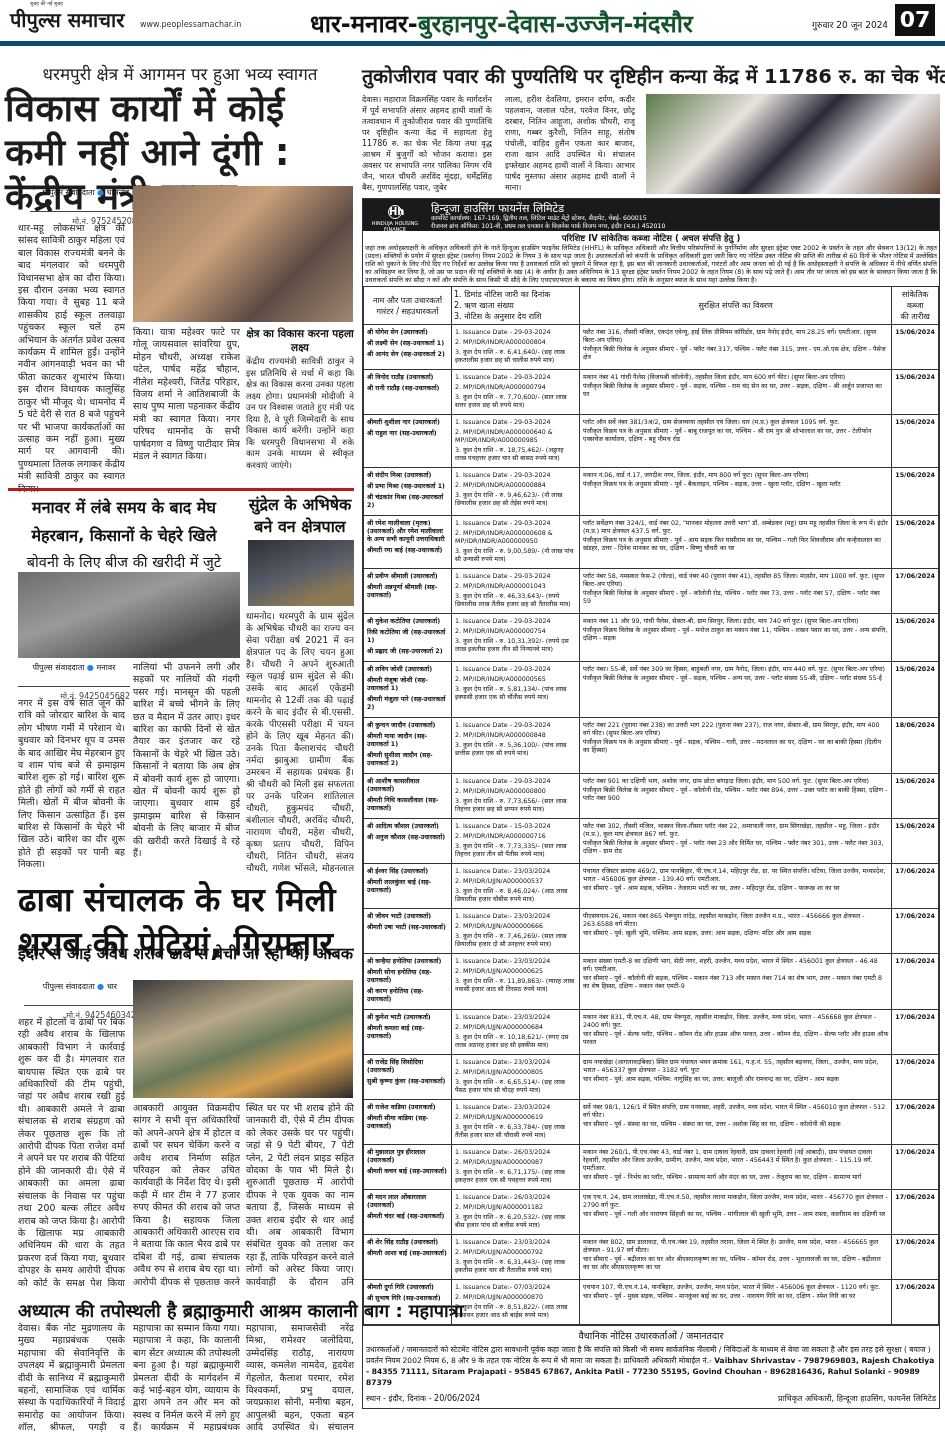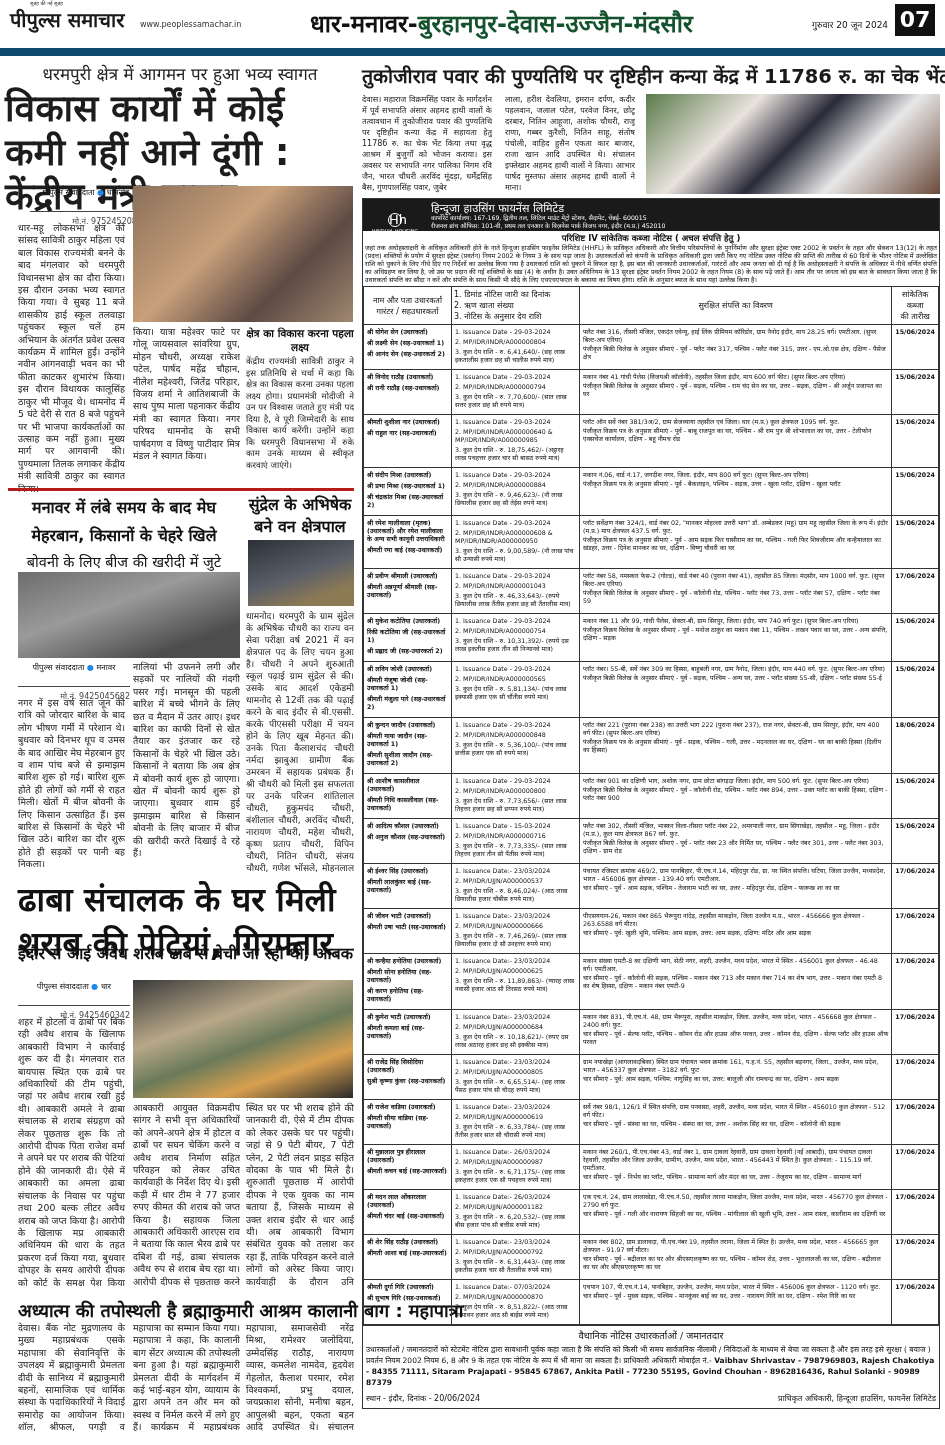--- a/index.html
+++ b/index.html
@@ -1,17 +1,17 @@
 <!DOCTYPE html>
 <html><head>
 <meta charset="utf-8">
 <style>
   * { box-sizing: border-box; margin: 0; padding: 0; }
   body { width: 945px; height: 1445px; background: #fff; font-family: "DejaVu Sans", sans-serif; color: #111; overflow: hidden; position: relative; }
-  .hdr { position: absolute; left: 0; top: 0; width: 945px; height: 56px; display: flex; align-items: center; border-bottom: 8px solid #0c4a6e; }
+  .hdr { position: absolute; left: 0; top: 0; width: 945px; height: 46px; display: flex; align-items: center; border-bottom: 5px solid #0c4a6e; }
   .logo { position: absolute; left: 10px; top: 6px; font-size: 20px; font-weight: bold; color: #1a1a1a; }
   .logo small { position: absolute; top: -6px; left: 20px; font-size: 5px; font-weight: normal; }
   .site { position: absolute; left: 140px; top: 20px; font-size: 8px; color: #333; }
   .region { position: absolute; left: 310px; top: 6px; font-size: 24px; font-weight: bold; color: #111; white-space: nowrap; }
   .region .red { color: #14532d; }
   .dateline { position: absolute; left: 812px; top: 18px; font-size: 9px; }
   .pageno { position: absolute; left: 895px; top: 4px; width: 40px; height: 32px; background: #111; color: #fff; font-size: 22px; font-weight: bold; text-align: center; line-height: 32px; }
 
   .col-left { position: absolute; left: 5px; top: 62px; width: 350px; }
   .kicker { font-size: 17px; text-align: center; color: #222; }
@@ -25,21 +25,21 @@
   .photo3 { background: linear-gradient(160deg, #2c3038, #5a5e68 50%, #8c7a55 80%); }
   .photo4 { background: linear-gradient(135deg, #3c5a3a, #7c9a6a 30%, #d06040 60%, #f0d040); }
   .redrule { height: 3px; background: #b71c1c; }
   .abs { position: absolute; }
 
   .right { position: absolute; left: 362px; top: 62px; width: 578px; }
   .rhead { font-size: 19.5px; font-weight: bold; white-space: nowrap; color: #1a1a1a; }
   .notice { position: absolute; left: 362px; top: 198px; width: 578px; border: 1px solid #333; }
   .nbar { background: #1a1a1a; color: #fff; height: 32px; position: relative; }
   .nbar .hlogo { position: absolute; left: 6px; top: 2px; width: 52px; text-align: center; font-size: 5px; }
-  .nbar .hlogo .circ { display: block; width: 14px; height: 14px; border: 1.5px solid #fff; border-radius: 50%; margin: 12px auto 1px; font-size: 13px; line-height: 11px; }
+  .nbar .hlogo .circ { display: block; width: 14px; height: 14px; border: 1.5px solid #fff; border-radius: 50%; margin: 4px auto 1px; font-size: 10px; line-height: 11px; font-weight: bold; }
   .nbar .cname { position: absolute; left: 68px; top: 1px; font-size: 11px; font-weight: normal; }
   .nbar .addr { position: absolute; left: 68px; font-size: 6.2px; }
   .ntitle { text-align: center; font-size: 8.5px; font-weight: bold; padding: 1px 0; }
   .npara { font-size: 6.4px; line-height: 8px; padding: 0 2px 2px; text-align: justify; }
   table.nt { width: 100%; border-collapse: collapse; font-size: 6.3px; line-height: 8px; }
   table.nt th { border: 1px solid #333; font-weight: normal; font-size: 8px; line-height: 11px; padding: 2px; }
   table.nt td { border: 1px solid #333; vertical-align: top; padding: 3px 3px; }
   td.names div { font-weight: bold; margin-bottom: 3px; }
   td.ln div { margin-bottom: 2px; }
   td.prop div { margin-bottom: 1px; }
@@ -85,21 +85,21 @@
 </div>
 <div class="abs body" style="left:18px; top:697px; width:107px; height:172px; overflow:hidden;">नगर में इस वर्ष सात जून की रात्रि को जोरदार बारिश के बाद लोग भीषण गर्मी में परेशान थे। बुधवार को दिनभर धूप व उमस के बाद आखिर मेघ मेहरबान हुए व शाम पांच बजे से झमाझम बारिश शुरू हो गई। बारिश शुरू होते ही लोगों को गर्मी से राहत मिली। खेतों में बीज बोवनी के लिए किसान उत्साहित हैं। इस बारिश से किसानों के चेहरे भी खिल उठे। बारिश का दौर शुरू होते ही सड़कों पर पानी बह निकला।</div>
 <div class="abs body" style="left:133px; top:661px; width:107px; height:208px; overflow:hidden;">नालियां भी उफनने लगी और सड़कों पर नालियों की गंदगी पसर गई। मानसून की पहली बारिश में बच्चे भीगने के लिए छत व मैदान में उतर आए। इधर बारिश का काफी दिनों से खेत तैयार कर इंतजार कर रहे किसानों के चेहरे भी खिल उठे। किसानों ने बताया कि अब क्षेत्र में बोवनी कार्य शुरू हो जाएगा। खेत में बोवनी कार्य शुरू हो जाएगा। बुधवार शाम हुई झमाझम बारिश से किसान बोवनी के लिए बाजार में बीज की खरीदी करते दिखाई दे रहे हैं।</div>
 
 <div class="abs" style="left:246px; top:494px; width:108px; font-size:16px; font-weight:bold; line-height:22px; text-align:center;">सुंद्रेल के अभिषेक बने वन क्षेत्रपाल</div>
 <div class="abs photo3" style="left:248px; top:540px; width:106px; height:66px;"></div>
 <div class="abs body" style="left:246px; top:610px; width:108px; height:262px; overflow:hidden; font-size:9px; line-height:12px;">धामनोद। धरमपुरी के ग्राम सुंद्रेल के अभिषेक चौधरी का राज्य वन सेवा परीक्षा वर्ष 2021 में वन क्षेत्रपाल पद के लिए चयन हुआ है। चौधरी ने अपने शुरुआती स्कूल पढ़ाई ग्राम सुंद्रेल से की। उसके बाद आदर्श एकेडमी धामनोद से 12वीं तक की पढ़ाई करने के बाद इंदौर से बी.एससी. करके पीएससी परीक्षा में चयन होने के लिए खूब मेहनत की। उनके पिता कैलाशचंद चौधरी नर्मदा झाबुआ ग्रामीण बैंक उमरबन में सहायक प्रबंधक हैं। श्री चौधरी को मिली इस सफलता पर उनके परिजन शांतिलाल चौधरी, हुकुमचंद चौधरी, बंशीलाल चौधरी, अरविंद चौधरी, नारायण चौधरी, महेश चौधरी, कृष्ण प्रताप चौधरी, विपिन चौधरी, नितिन चौधरी, संजय चौधरी, गणेश भोंसले, मोहनलाल हिरवे आदि ने हर्ष व्यक्त कर बधाई दी है।</div>
 
 <div class="abs" style="left:18px; top:878px; width:336px; font-size:33px; font-weight:bold; line-height:44px;">ढाबा संचालक के घर मिली शराब की पेटियां, गिरफ्तार</div>
 <div class="abs" style="left:18px; top:942px; width:336px; font-size:16px; font-weight:bold; white-space:nowrap; overflow:hidden;">इंदौर से आई अवैध शराब ढाबे से बेची जा रही थी, आबकारी ने की कार्रवाई</div>
-<div class="abs" style="left:18px; top:980px;">
+<div class="abs" style="left:24px; top:980px;">
   <div class="byline"><span>पीपुल्स संवाददाता</span> <span class="dot">●</span> <span>धार</span></div>
   <div class="mob">मो.नं. 9425460342</div>
 </div>
 <div class="abs photo4" style="left:133px; top:980px; width:220px; height:118px; background:linear-gradient(160deg,#3a3a3a,#b8a888 35%,#6a7a5a 55%,#d8a050 75%,#2a2a2a);"></div>
 <div class="abs body" style="left:18px; top:1016px; width:107px; height:270px; overflow:hidden;">शहर में होटलों व ढाबों पर बिक रही अवैध शराब के खिलाफ आबकारी विभाग ने कार्रवाई शुरू कर दी है। मंगलवार रात बायपास स्थित एक ढाबे पर अधिकारियों की टीम पहुंची, जहां पर अवैध शराब रखी हुई थी। आबकारी अमले ने ढाबा संचालक से शराब संग्रहण को लेकर पूछताछ शुरू कि तो आरोपी दीपक पिता राजेश वर्मा ने अपने घर पर शराब की पेटियां होने की जानकारी दी। ऐसे में आबकारी का अमला ढाबा संचालक के निवास पर पहुंचा तथा 200 बल्क लीटर अवैध शराब को जप्त किया है। आरोपी के खिलाफ मप्र आबकारी अधिनियम की धारा के तहत प्रकरण दर्ज किया गया, बुधवार दोपहर के समय आरोपी दीपक को कोर्ट के समक्ष पेश किया जाएगा। दरअसल प्रतिमाह जिला कंट्रोल रूम पर होने वाली मासिक समीक्षा बैठक में सहायक</div>
 <div class="abs body" style="left:133px; top:1102px; width:107px; height:184px; overflow:hidden;">आबकारी आयुक्त विक्रमदीप सांगर ने सभी वृत्त अधिकारियों को अपने-अपने क्षेत्र में होटल व ढाबों पर सघन चेकिंग करने व अवैध शराब निर्माण सहित परिवहन को लेकर उचित कार्यवाही के निर्देश दिए थे। इसी कड़ी में धार टीम ने 77 हजार रुपए कीमत की शराब को जप्त किया है। सहायक जिला आबकारी अधिकारी आरएस राव ने बताया कि काल भैरव ढाबे पर दबिश दी गई, ढाबा संचालक अवैध रुप से शराब बेच रहा था। आरोपी दीपक से पूछताछ करने पर आरोपी ने शहर की चिंतन नगर कॉलोनी में</div>
 <div class="abs body" style="left:246px; top:1102px; width:108px; height:184px; overflow:hidden;">स्थित घर पर भी शराब होने की जानकारी दी, ऐसे में टीम दीपक को लेकर उसके घर पर पहुंची। जहां से 9 पेटी बीयर, 7 पेटी प्लेन, 2 पेटी लंदन प्राइड सहित वोदका के पाव भी मिले है। शुरुआती पूछताछ में आरोपी दीपक ने एक युवक का नाम बताया हैं, जिसके माध्यम से उक्त शराब इंदौर से धार आई थी। अब आबकारी विभाग संबंधित युवक को तलाश कर रहा हैं, ताकि परिवहन करने वाले लोगों को अरेस्ट किया जाए। कार्यवाही के दौरान उनि राजकुमार शुक्ला सहित स्टॉफ मौजूद रहे।</div>
 
 <div class="abs" style="left:18px; top:1298px; width:336px; font-size:18px; font-weight:bold; white-space:nowrap;">अध्यात्म की तपोस्थली है ब्रह्माकुमारी आश्रम कालानी बाग : महापात्रा</div>
 <div class="abs body" style="left:18px; top:1322px; width:107px; height:110px; overflow:hidden;">देवास। बैंक नोट मुद्रणालय के मुख्य महाप्रबंधक एसके महापात्रा की सेवानिवृत्ति के उपलक्ष्य में ब्रह्माकुमारी प्रेमलता दीदी के सानिध्य में ब्रह्माकुमारी बहनों, सामाजिक एवं धार्मिक संस्था के पदाधिकारियों ने विदाई समारोह का आयोजन किया। शॉल, श्रीफल, पगड़ी व पुष्पमाला से श्री</div>

